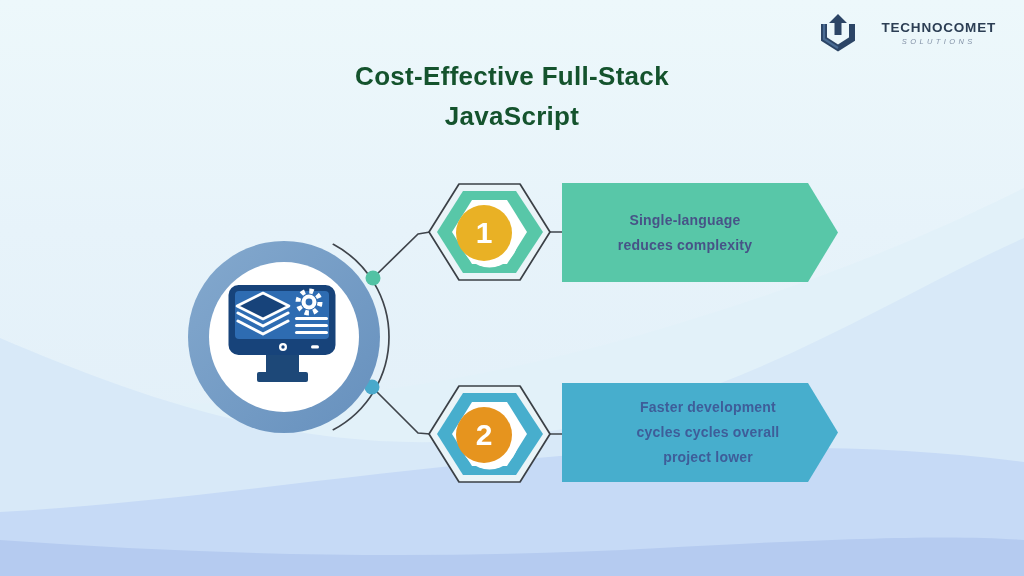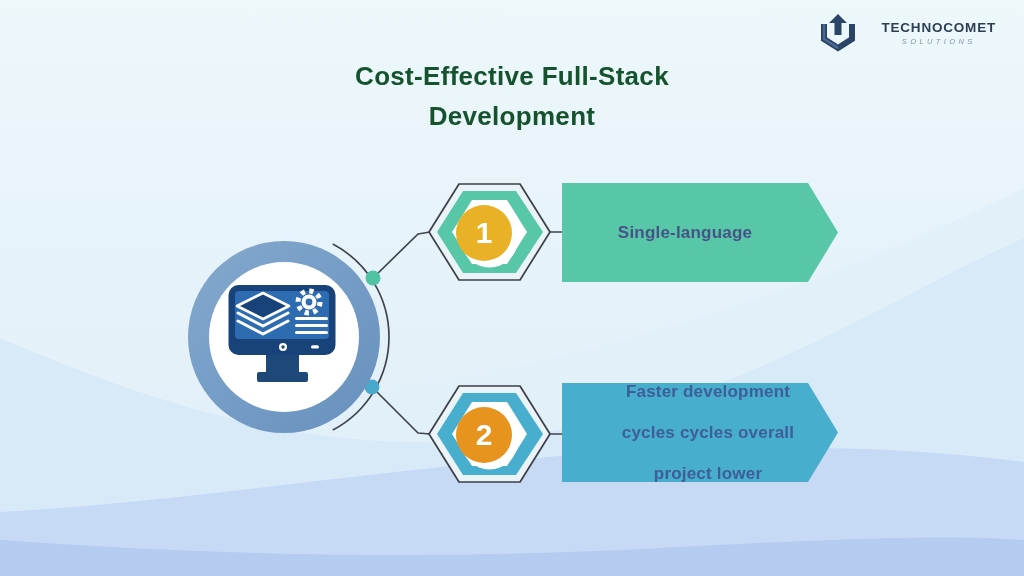--- a/index.html
+++ b/index.html
@@ -23,21 +23,21 @@
     position:absolute; right:28px; top:12px; display:flex; align-items:center; gap:23px; z-index:5;
   }
   .brand-text { display:flex; flex-direction:column; align-items:center; }
   .brand-name { color:#2C3E54; font-weight:bold; font-size:13.5px; letter-spacing:0.8px; }
   .brand-tagline { color:#8493A8; font-size:7.5px; letter-spacing:3.4px; margin-top:2px;font-style:italic; }
 
   
   .step-text {
     position:absolute; width:246px; height:75px; z-index:6;
     display:flex; flex-direction:column; justify-content:center; align-items:center;
-    font-weight:bold; font-size:17px; line-height:25px; text-align:center; letter-spacing:0.2px;gap:16px;
+    font-weight:bold; font-size:14px; line-height:25px; text-align:center; letter-spacing:0.2px;
   }
   .step-text-1 { left:562px; top:195px; color:#475387; }
   .step-text-2 { left:562px; top:395px; color:#3E5D99;padding-left:46px; }
 
   .badge-num {
     font-family:"Liberation Sans", sans-serif; font-weight:bold; font-size:30px;
     fill:#ffffff; text-anchor:middle;
   }
   .connector { stroke:#3F444B; stroke-width:1.7; fill:none; stroke-linejoin:round; stroke-linecap:round; }
 </style>
@@ -119,37 +119,38 @@
       <circle cx="484" cy="435" r="28" fill="#E6941E"></circle>
       <text class="badge-num" x="484" y="445">2</text>
     </g>
 
     <polygon points="562,183 808,183 838,232.5 808,282 562,282" fill="#58C7A8"></polygon>
     <polygon points="562,383 808,383 838,432.5 808,482 562,482" fill="#47AECD"></polygon>
   </svg>
 
   <div class="title">
     <div>Cost-Effective Full-Stack</div>
-    <div>Development</div>
+    <div>JavaScript</div>
   </div>
 
   <div class="brand">
     <svg width="40" height="42" viewBox="0 0 40 42">
       <path d="M6,12 L6,27 L20,36 L34,27 L34,12" fill="none" stroke="#2C4566" stroke-width="6" stroke-linejoin="miter"></path>
       <path d="M20,2 L29,11 L23.5,11 L23.5,23 L16.5,23 L16.5,11 L11,11 Z" fill="#2C4566"></path>
       <path d="M6,12 L6,27 L20,36" fill="none" stroke="#4A6C94" stroke-width="2.2"></path>
     </svg>
     <div class="brand-text">
       <div class="brand-name">TECHNOCOMET</div>
       <div class="brand-tagline">SOLUTIONS</div>
     </div>
   </div>
 
   <div class="step-text step-text-1">
     <span>Single-language</span>
+    <span>reduces complexity</span>
   </div>
   <div class="step-text step-text-2">
     <span>Faster development</span>
     <span>cycles cycles overall</span>
     <span>project lower</span>
   </div>
 
 </div>
 
 </body></html>

